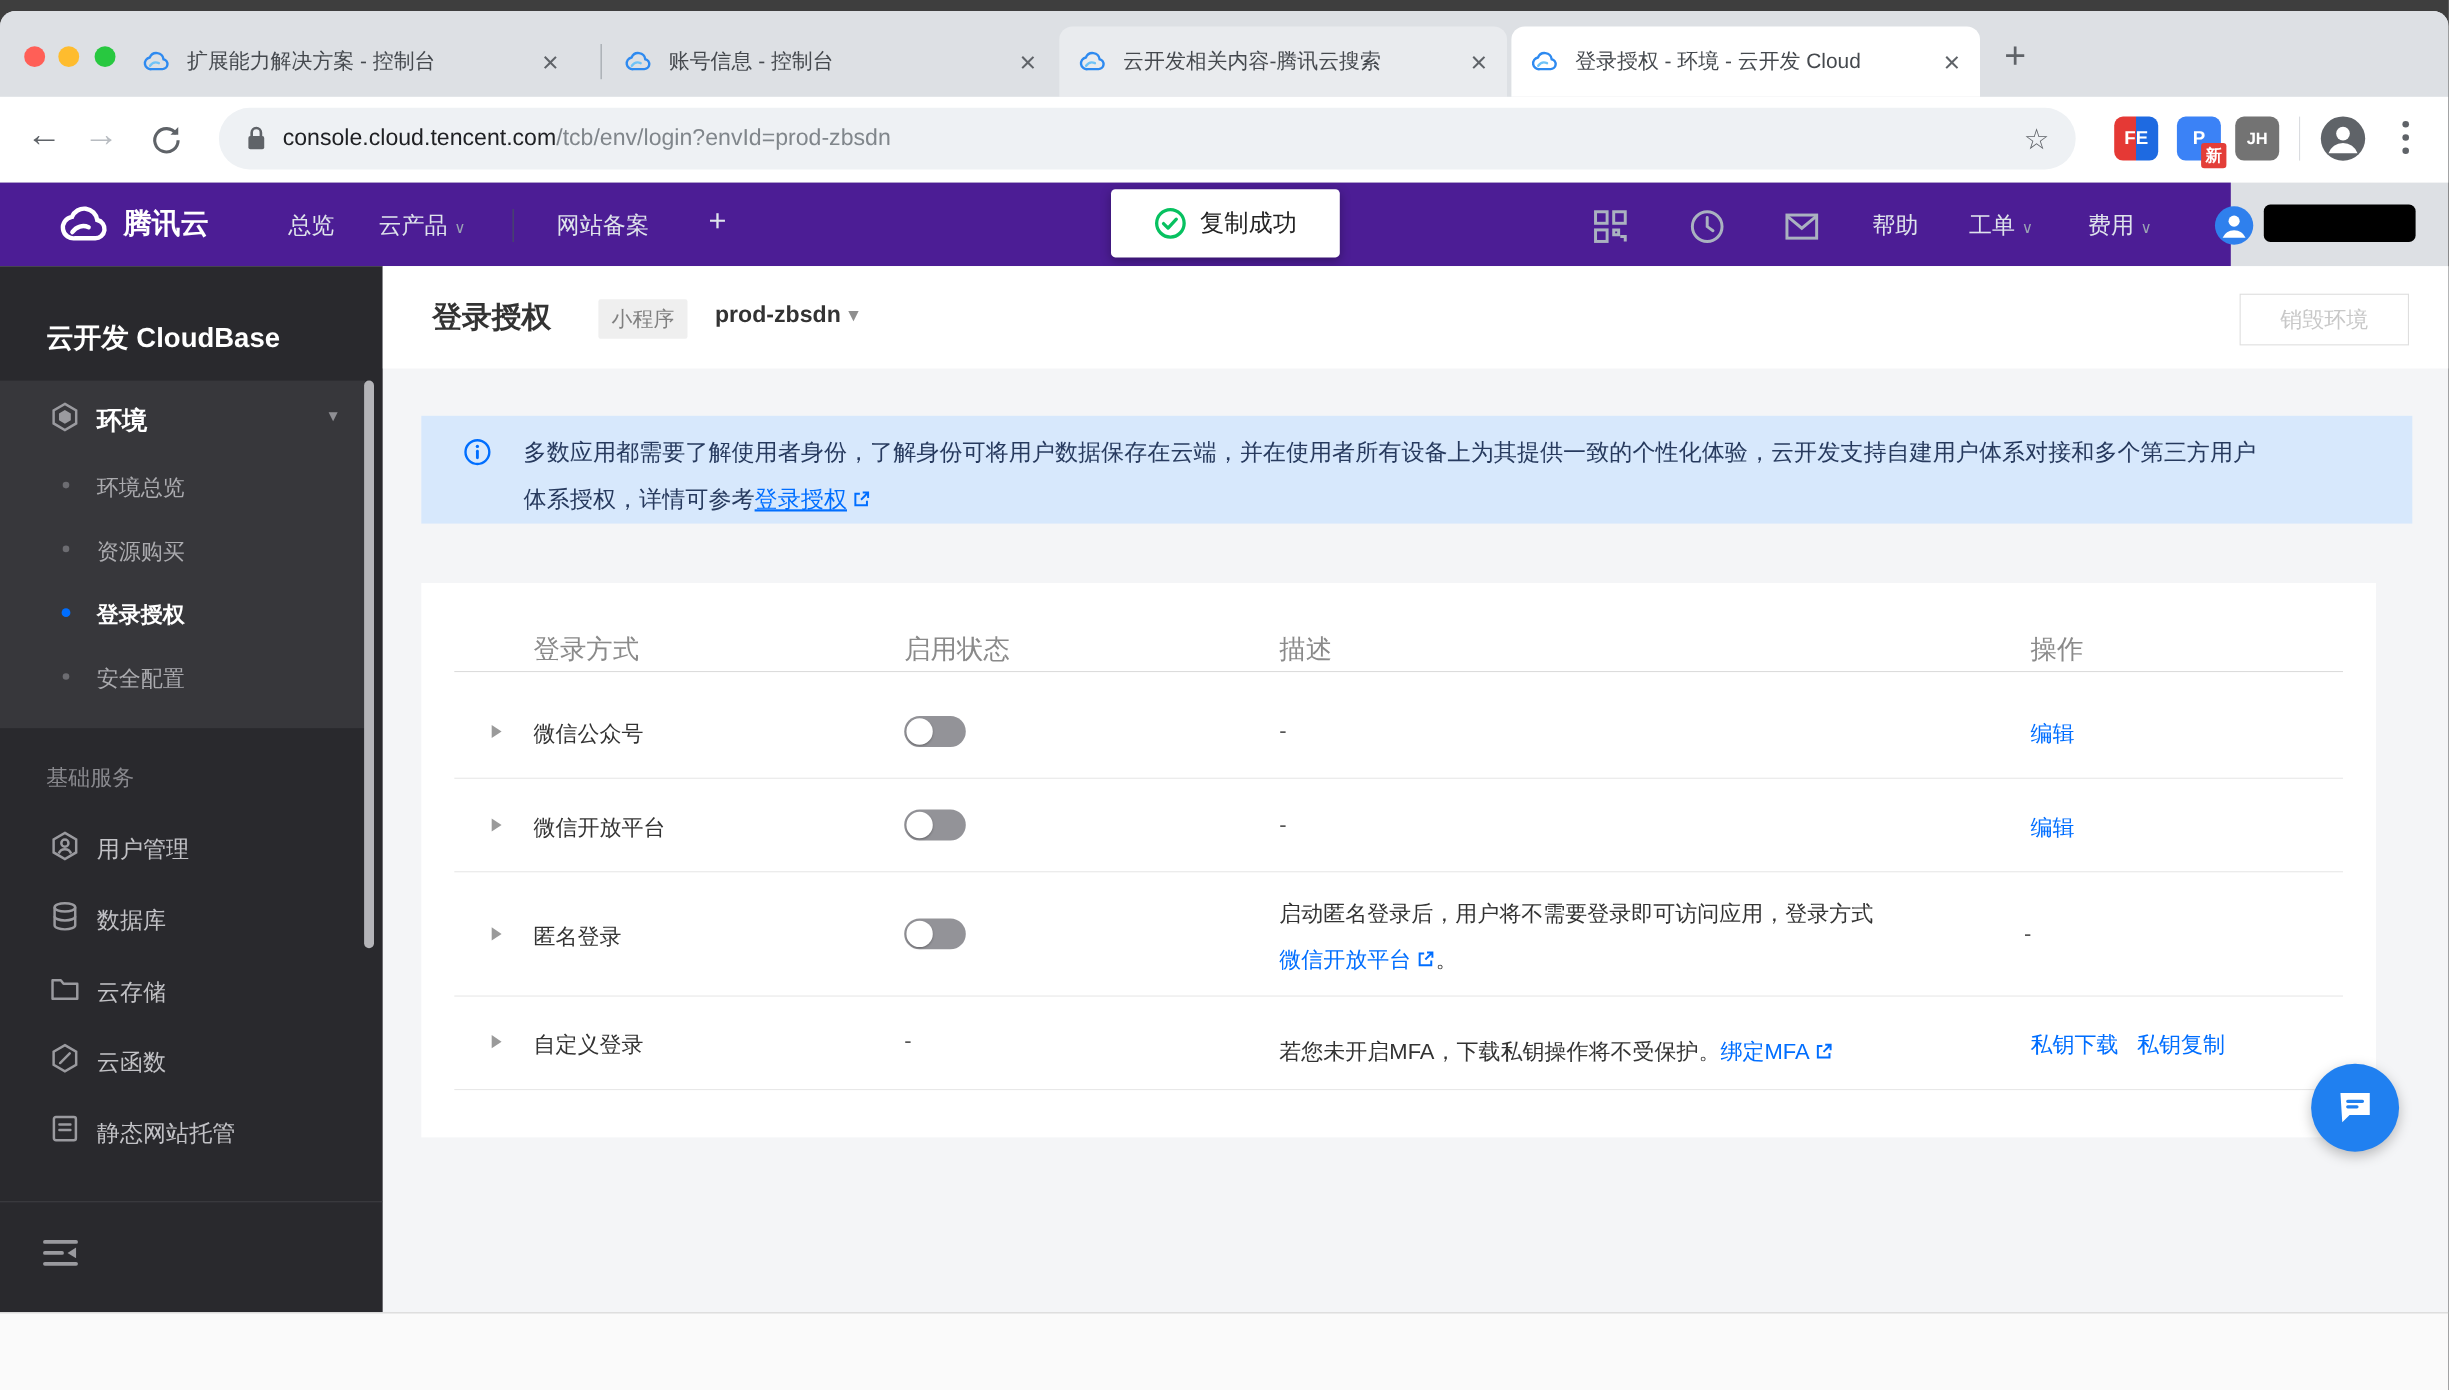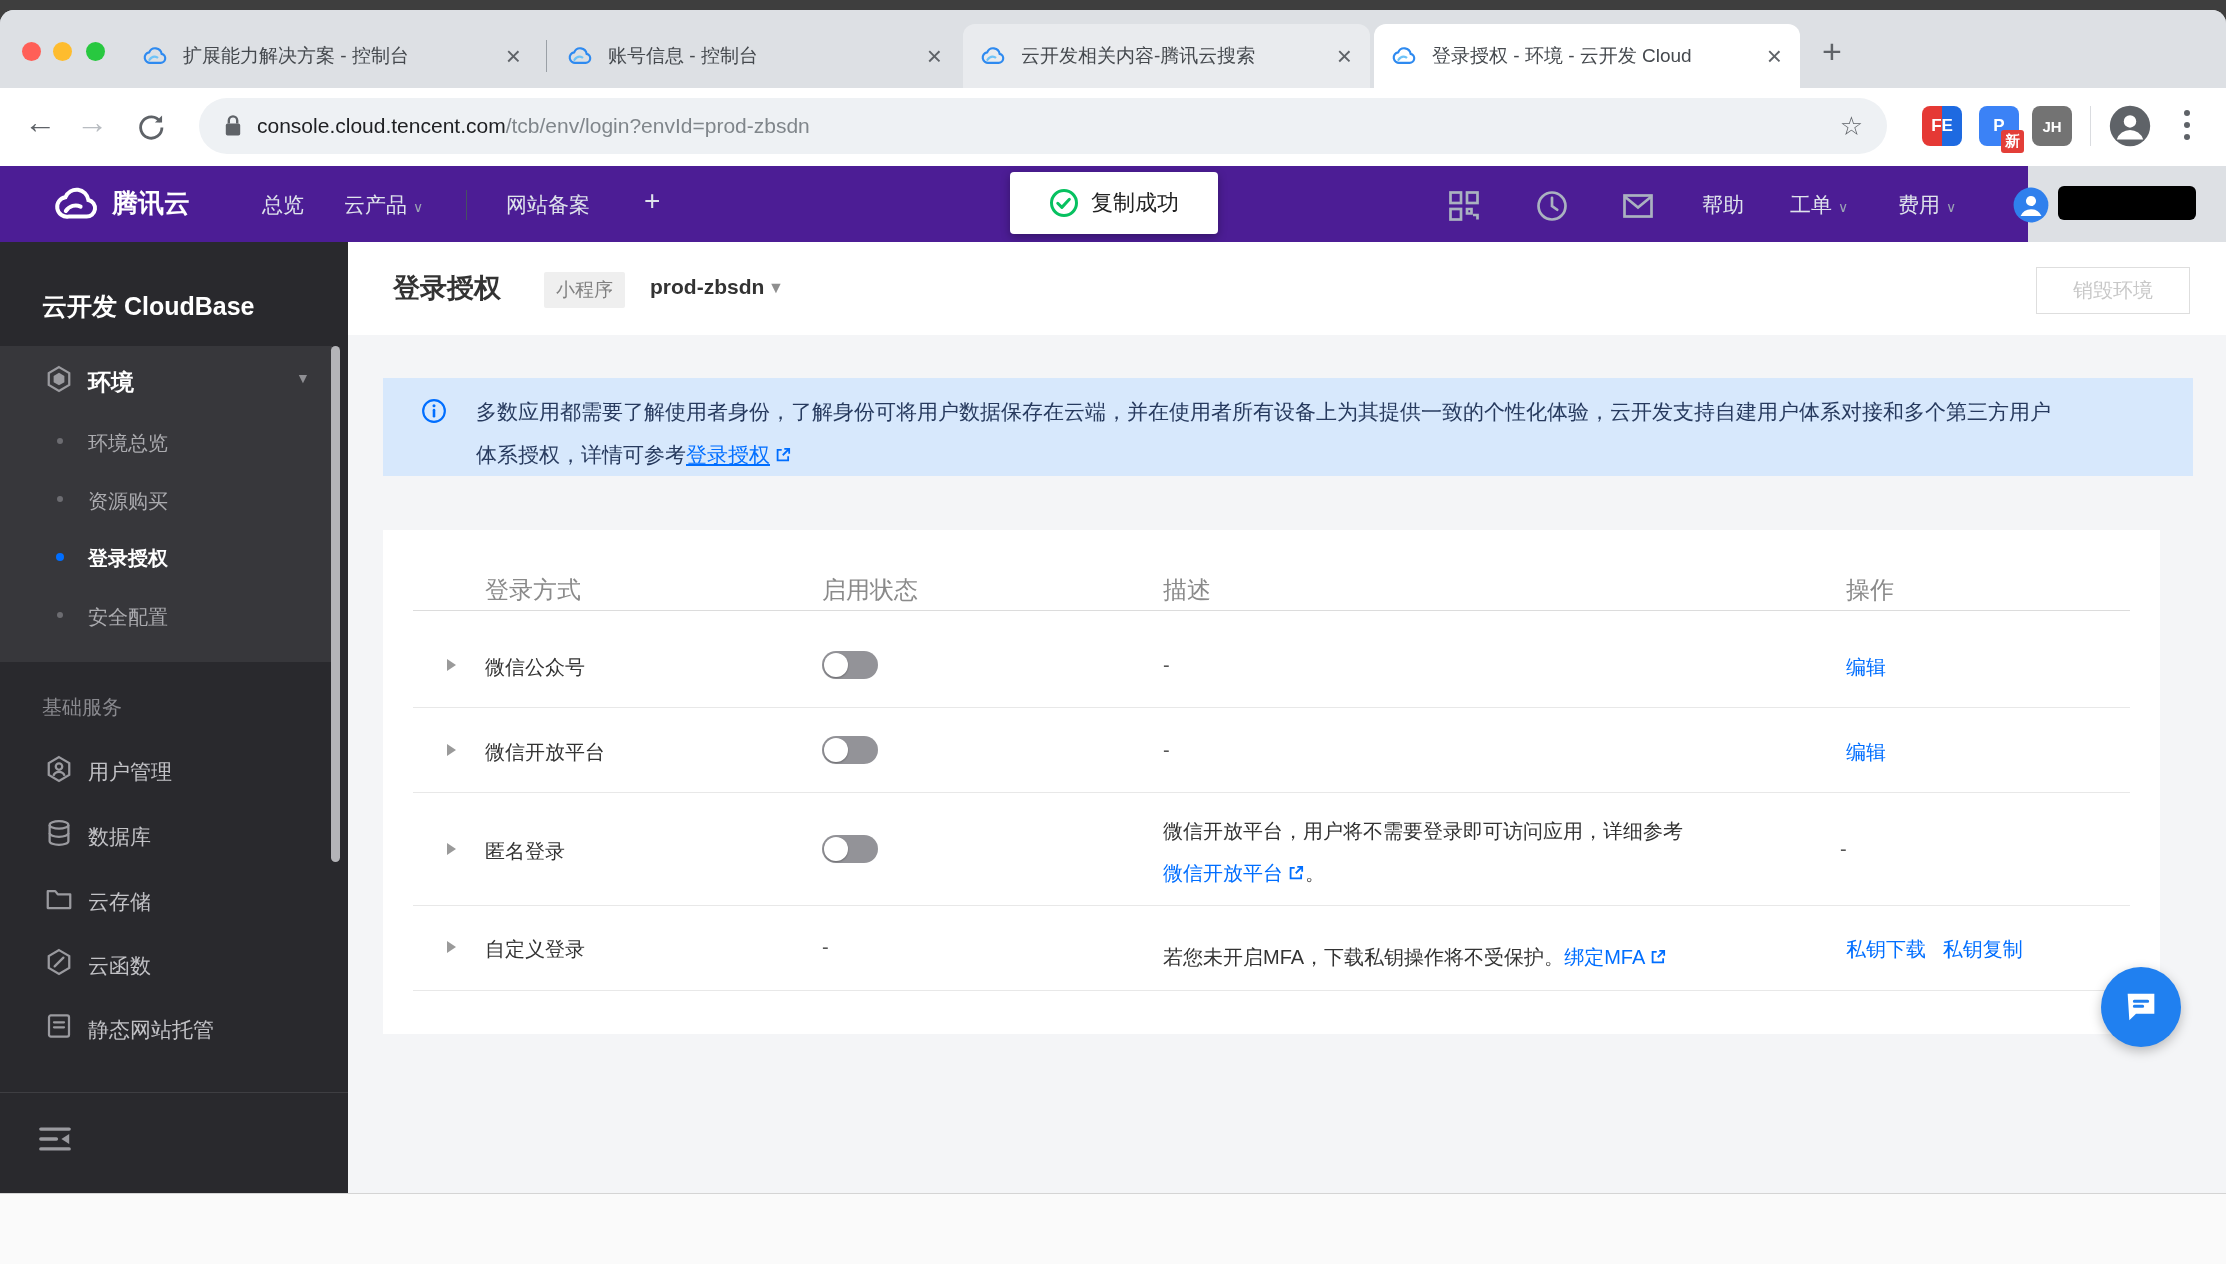--- a/index.html
+++ b/index.html
@@ -94,21 +94,21 @@
 <body>
 
 <div class="screen">
 <div class="window">
 
   <div class="tabstrip">
     <div class="light" style="left:22px;background:#ff5f57;"></div>
     <div class="light" style="left:53px;background:#febc2e;"></div>
     <div class="light" style="left:86px;background:#28c840;"></div>
 
-    <div class="tab" style="left:125px;width:414px;">
+    <div class="tab" style="left:112px;width:414px;">
       <svg width="26" height="26" viewBox="0 0 24 24">
             <path d="M7.3 18.3h8.8a4.2 4.2 0 0 0 1.1-8.3A6 6 0 0 0 5.7 8.6a4.6 4.6 0 0 0 1.6 9.7z" fill="none" stroke="#2e8af0" stroke-width="2" stroke-linecap="round"></path>
             <path d="M5.9 15.5c1.8-2.6 4.8-3.4 7.4-2.2" fill="none" stroke="#6fc3f7" stroke-width="2" stroke-linecap="round"></path>
           </svg>
       <span class="title">扩展能力解决方案 - 控制台</span>
       <span class="close">×</span>
     </div>
     <div class="tabsep" style="left:546px;"></div>
 
     <div class="tab" style="left:550px;width:410px;">
@@ -325,21 +325,21 @@
           </div>
       <div class="dash" style="left:780px;top:209px;">-</div>
       <div class="ops" style="top:209px;"><a class="oplink" href="#">编辑</a></div>
       <div class="hr" style="top:262px;"></div>
 
       <div class="expander" style="top:313px;"></div>
       <div class="rowname" style="top:308px;">匿名登录</div>
       <div class="toggle" style="top:305px;">
             <div class="knob"></div>
           </div>
-      <div class="desc" style="top:280px;"><span>微信开放平台，用户将不需要登录即可访问应用，详细参考</span><br><a class="blink" href="#" style="text-decoration:none;">微信开放平台</a><svg class="extlink" width="18" height="18" viewBox="0 0 14 14">
+      <div class="desc" style="top:280px;"><span>启动匿名登录后，用户将不需要登录即可访问应用，登录方式</span><br><a class="blink" href="#" style="text-decoration:none;">微信开放平台</a><svg class="extlink" width="18" height="18" viewBox="0 0 14 14">
               <path d="M6 3H2.8v8.2H11V8" fill="none" stroke="#006eff" stroke-width="1.4"></path>
               <path d="M8 2.2h3.8V6M11.5 2.5L6.8 7.2" fill="none" stroke="#006eff" stroke-width="1.4"></path>
             </svg><span>。</span></div>
       <div class="dash" style="left:1457px;top:308px;">-</div>
       <div class="hr" style="top:375px;"></div>
 
       <div class="expander" style="top:411px;"></div>
       <div class="rowname" style="top:406px;">自定义登录</div>
       <div class="dash" style="left:439px;top:406px;">-</div>
       <div class="desc" style="top:406px;width:700px;"><span>若您未开启MFA，下载私钥操作将不受保护。</span><a class="blink" href="#" style="text-decoration:none;">绑定MFA</a><svg class="extlink" width="18" height="18" viewBox="0 0 14 14">

